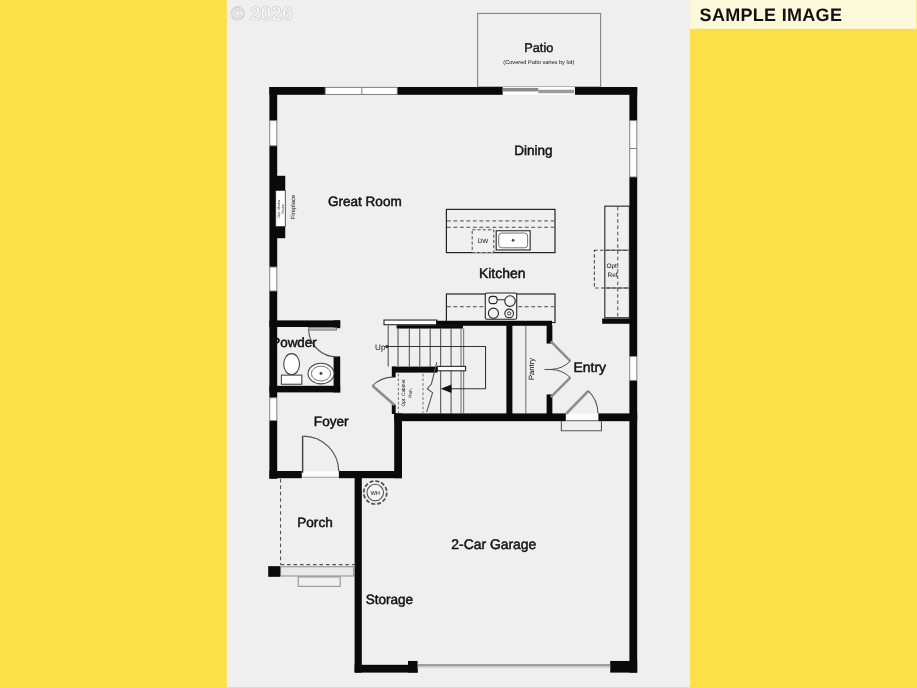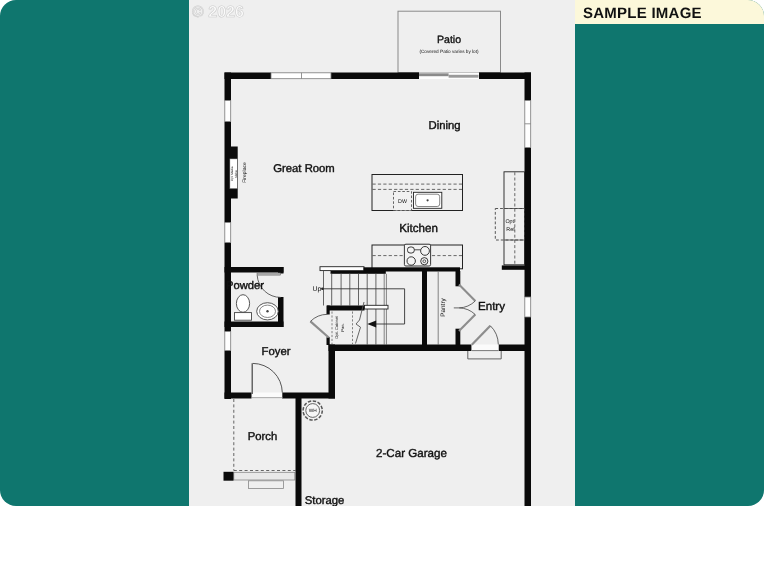--- a/index.html
+++ b/index.html
@@ -1,16 +1,16 @@
 <!DOCTYPE html>
 <html><head>
 <meta charset="utf-8">
 <style>
 html,body{margin:0;padding:0;background:#ffffff;}
-#wrap{position:relative;transform:translateZ(0);width:764px;height:506px;overflow:hidden;background:#0f766e;font-family:"Liberation Sans",sans-serif;border-radius:16px;}
+#wrap{position:relative;transform:translateZ(0);width:764px;height:573px;overflow:hidden;background:#fde047;font-family:"Liberation Sans",sans-serif;}
 svg{position:absolute;left:0;top:0;filter:opacity(0.999);}
 text{font-family:"Liberation Sans",sans-serif;fill:#111;text-rendering:geometricPrecision;}
 </style>
 </head>
 <body>
 <div id="wrap">
 <svg width="764" height="573" viewBox="0 0 764 573">
 
 <rect x="189" y="0" width="386" height="573" fill="#efefef"></rect>
 

